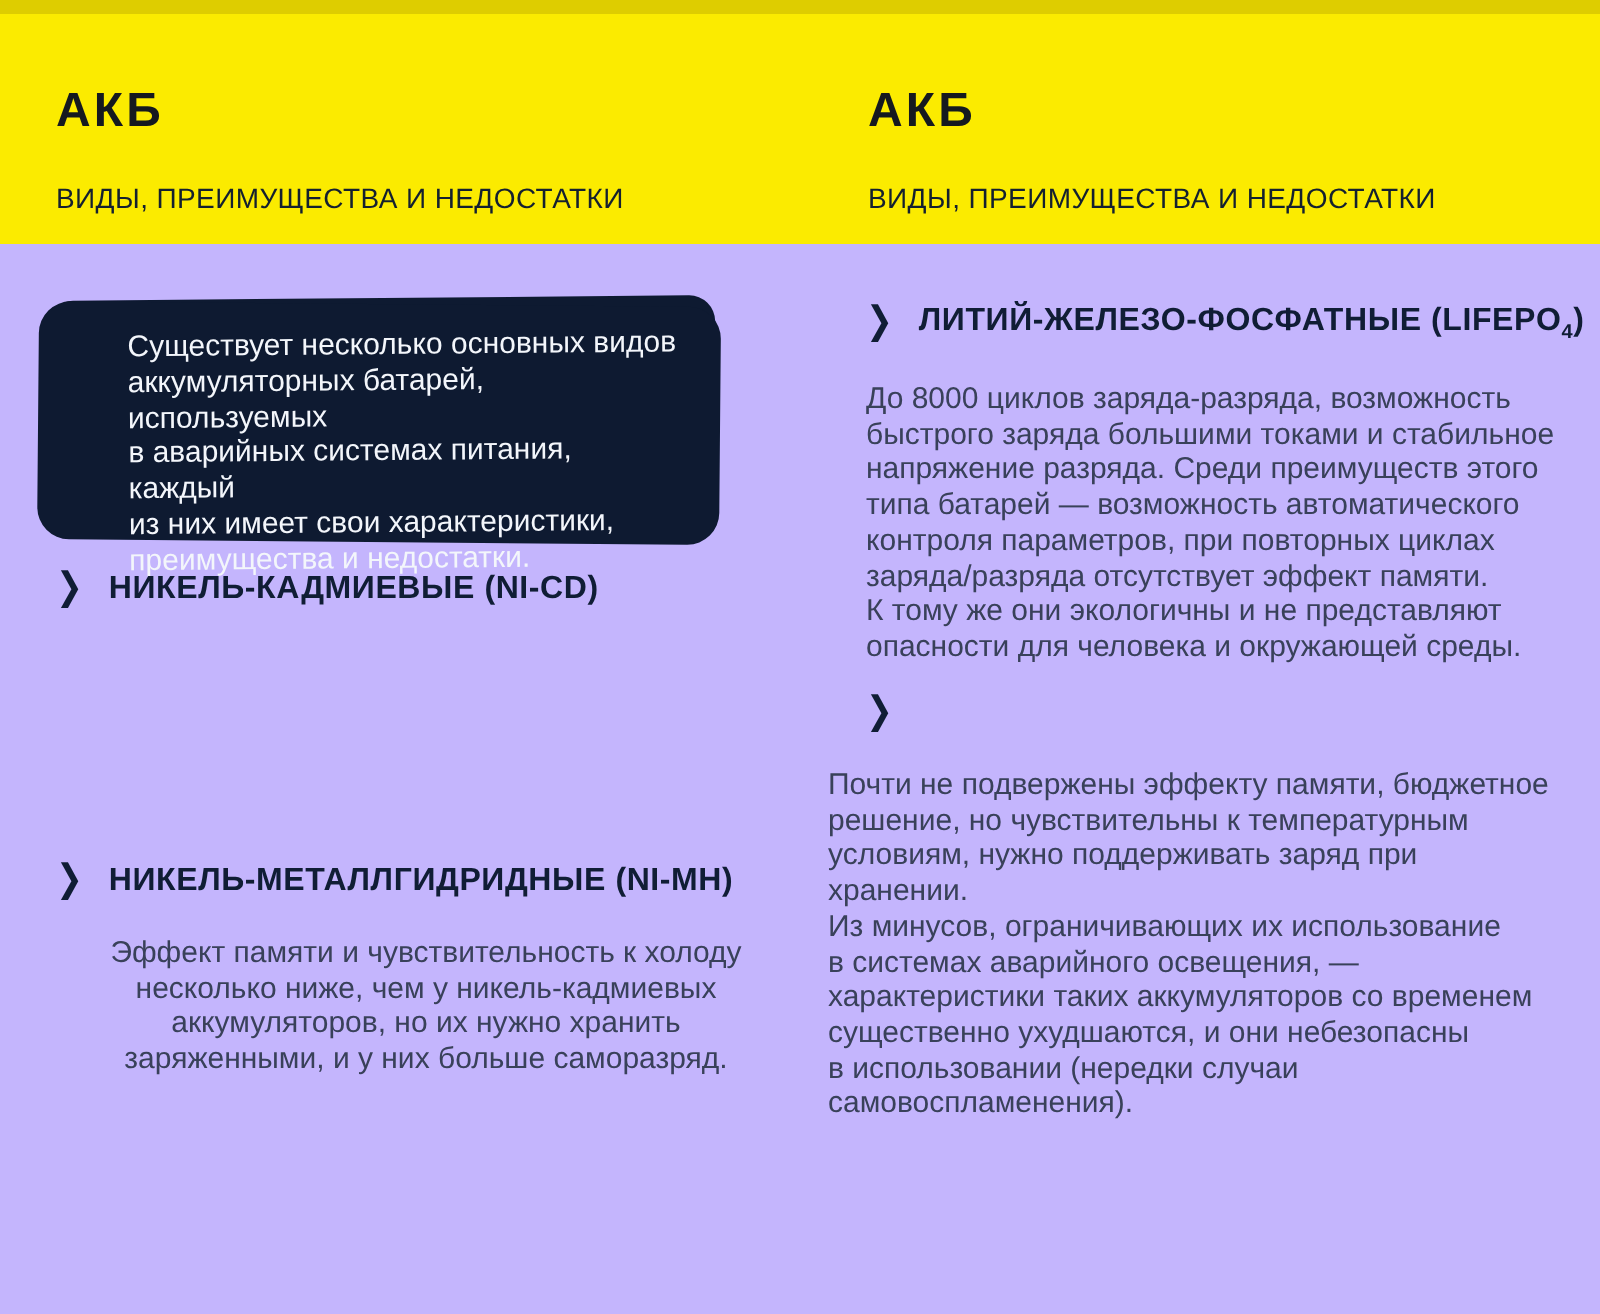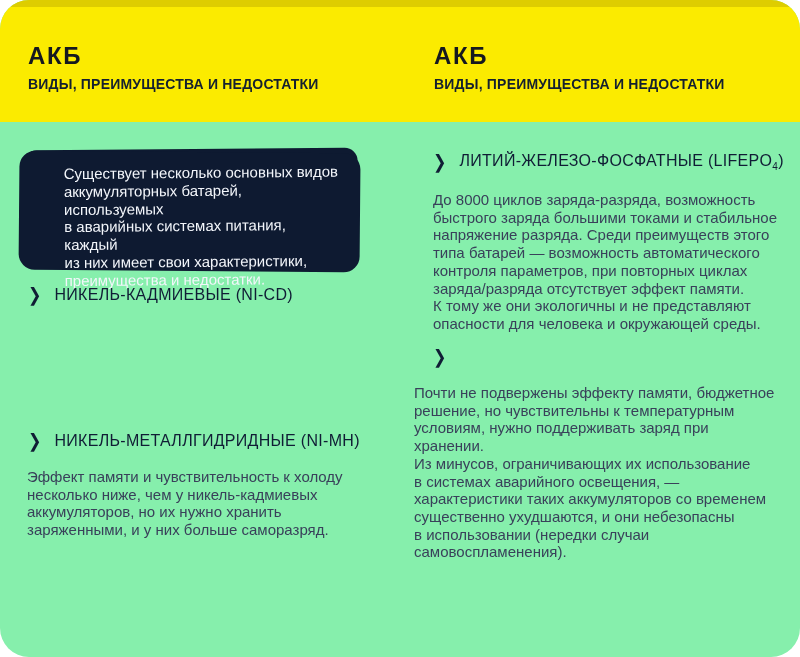--- a/index.html
+++ b/index.html
@@ -1,50 +1,49 @@
 <!DOCTYPE html>
 <html><head>
 <meta charset="utf-8">
 <style>
   html,body{margin:0;padding:0;background:#ffffff;}
   .poster{
-    position:relative;width:800px;height:657px;background:#86efac;overflow:hidden;
+    position:relative;width:800px;height:657px;background:#c4b5fd;overflow:hidden;
     font-family:"Liberation Sans","DejaVu Sans",sans-serif;
-    border-radius:29px;
   }
   
   .band{position:absolute;top:0;left:0;width:800px;height:122px;background:#FBEB00;}
   .band::before{content:"";position:absolute;top:0;left:0;right:0;height:7px;background:rgba(120,100,0,0.22);}
   
   .header{position:absolute;top:44px;}
   .header-left{left:28px;}
   .header-right{left:434px;}
   .hdr-title{font-size:24px;font-weight:800;letter-spacing:1.6px;color:#15191F;line-height:24px;}
-  .hdr-sub{margin-top:8px;font-size:14px;font-weight:700;letter-spacing:.2px;color:#14202F;}
+  .hdr-sub{margin-top:23px;font-size:14px;font-weight:400;letter-spacing:.2px;color:#14202F;}
   
   .intro{
     position:absolute;left:24px;top:149px;width:334px;height:118px;box-sizing:border-box;
     background:#0E1A31;border-radius:13px;transform:rotate(-0.5deg);
     color:#F3F6FB;font-size:15px;line-height:17.8px;
     padding:15px 18px 0 40px;white-space:pre-line;
   }
   .intro::before{
     content:"";position:absolute;z-index:-1;top:3px;left:-5px;right:-2px;bottom:-4px;
     background:#0E1A31;border-radius:16px;transform:rotate(1deg);
   }
   
   .sec-h{position:absolute;display:flex;align-items:center;gap:13px;color:#101D35;}
   .chev{font-size:16px;font-weight:700;transform:scaleY(1.18);line-height:1;}
-  .sec-t{font-size:16px;font-weight:400;letter-spacing:.3px;white-space:nowrap;}
+  .sec-t{font-size:16px;font-weight:700;letter-spacing:.3px;white-space:nowrap;}
   .sec-t sub{font-size:10px;}
   
   .sec-b{position:absolute;font-size:15px;line-height:17.7px;color:#39415A;white-space:pre-line;}
   
   .l-sec1-h{left:28px;top:286px;}   .l-sec1-b{left:27px;top:321px;width:372px;}
-  .l-sec2-h{left:28px;top:432px;}   .l-sec2-b{left:27px;top:468px;width:372px;}
+  .l-sec2-h{left:28px;top:432px;}   .l-sec2-b{left:27px;top:468px;width:372px;text-align:center;}
   .r-sec1-h{left:433px;top:152px;}  .r-sec1-b{left:433px;top:191px;width:364px;}
   .r-sec2-h{left:433px;top:349px;}  .r-sec2-b{left:414px;top:384px;width:364px;}
 </style>
 </head>
 <body>
 
 <div class="poster">
 
   <div class="band"></div>
 

